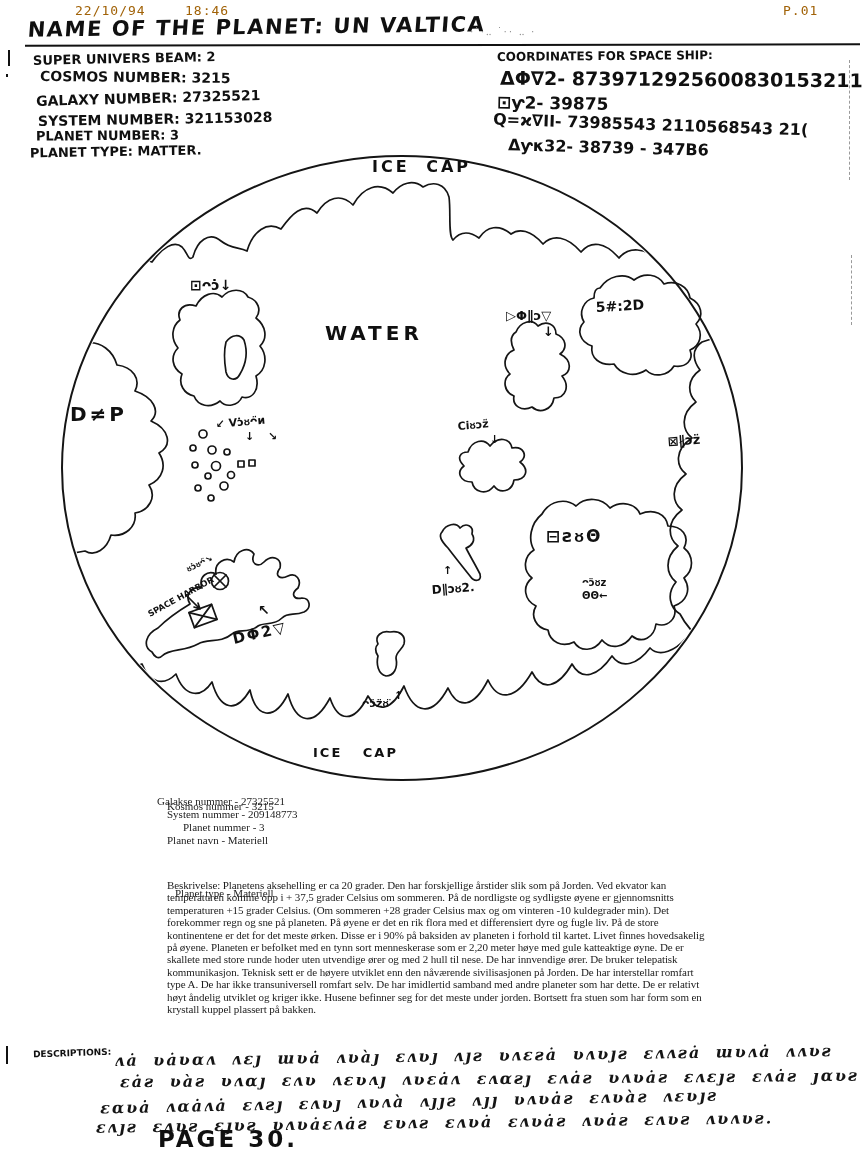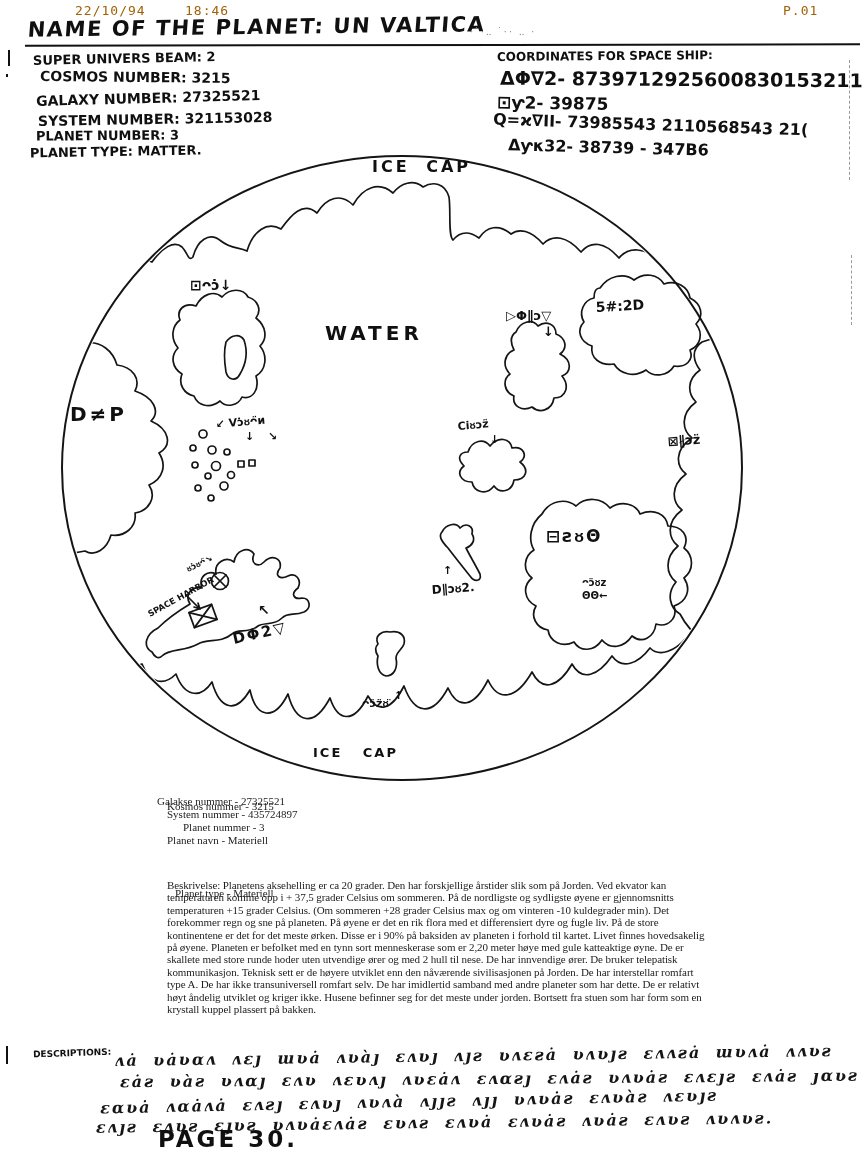--- a/index.html
+++ b/index.html
@@ -153,21 +153,21 @@
     <text x="150" y="617" font-size="8.5" transform="rotate(-29 150 617)">SPACE HARBOR</text>
     <text x="258" y="615" font-size="14">↖</text>
     <text x="234" y="644" font-size="15" letter-spacing="2" transform="rotate(-13 234 644)">DΦ2▽</text>
 
     <text x="394" y="699" font-size="11">↑</text>
     <text x="362" y="707" font-size="11">ᴖᴐ̈ᴢ̈ᴕ̈</text>
   </svg>
 
   <div class="abs typed" style="left:167px;top:776px;margin-top:24px;">Kosmos nummer - 3215</div>
   <div class="abs typed" style="left:157px;top:795px;">Galakse nummer - 27325521</div>
-  <div class="abs typed" style="left:167px;top:808px;">System nummer - 435724897</div>
+  <div class="abs typed" style="left:167px;top:808px;">System nummer - 209148773</div>
   <div class="abs typed" style="left:167px;top:821px;margin-left:16px;">Planet nummer - 3</div>
   <div class="abs typed" style="left:167px;top:834px;">Planet navn - Materiell</div>
   <div class="abs typed" style="left:175px;top:847px;margin-top:40px;">Planet type - Materiell</div>
 
   <div class="abs para" style="left:167px;top:879px;">Beskrivelse: Planetens aksehelling er ca 20 grader. Den har forskjellige årstider slik som på Jorden. Ved ekvator kan temperaturen komme opp i + 37,5 grader Celsius om sommeren. På de nordligste og sydligste øyene er gjennomsnitts temperaturen +15 grader Celsius. (Om sommeren +28 grader Celsius max og om vinteren -10 kuldegrader min). Det forekommer regn og sne på planeten. På øyene er det en rik flora med et differensiert dyre og fugle liv.  På de store kontinentene er det for det meste ørken. Disse er i 90% på baksiden av planeten i forhold til kartet. Livet finnes hovedsakelig på øyene.  Planeten er befolket med en tynn sort menneskerase som er 2,20 meter høye med gule katteaktige øyne. De er skallete med store runde hoder uten utvendige ører og med 2 hull til nese. De har innvendige ører. De bruker telepatisk kommunikasjon. Teknisk sett er de høyere utviklet enn den nåværende sivilisasjonen på Jorden. De har interstellar romfart type A. De har ikke transuniversell romfart selv. De har imidlertid samband med andre planeter som har dette. De er relativt høyt åndelig utviklet og kriger ikke. Husene befinner seg for det meste under jorden. Bortsett fra stuen som har form som en krystall kuppel plassert på bakken.</div>
 
   <div class="abs tick" style="left:6px;top:1046px;height:18px;"></div>
   <div class="abs hw" style="left:33px;top:1048px;font-size:9px;transform:rotate(-2deg);">DESCRIPTIONS:</div>
 
   <div class="abs alien" style="left:115px;top:1046px;transform:rotate(-0.8deg);">ʌȧ ʋȧʋɑʌ ʌɛȷ ɯʋȧ ʌʋàȷ ɛʌʋȷ ʌȷƨ ʋʌɛƨȧ ʋʌʋȷƨ ɛʌʌƨȧ ɯʋʌȧ ʌʌʋƨ</div>

